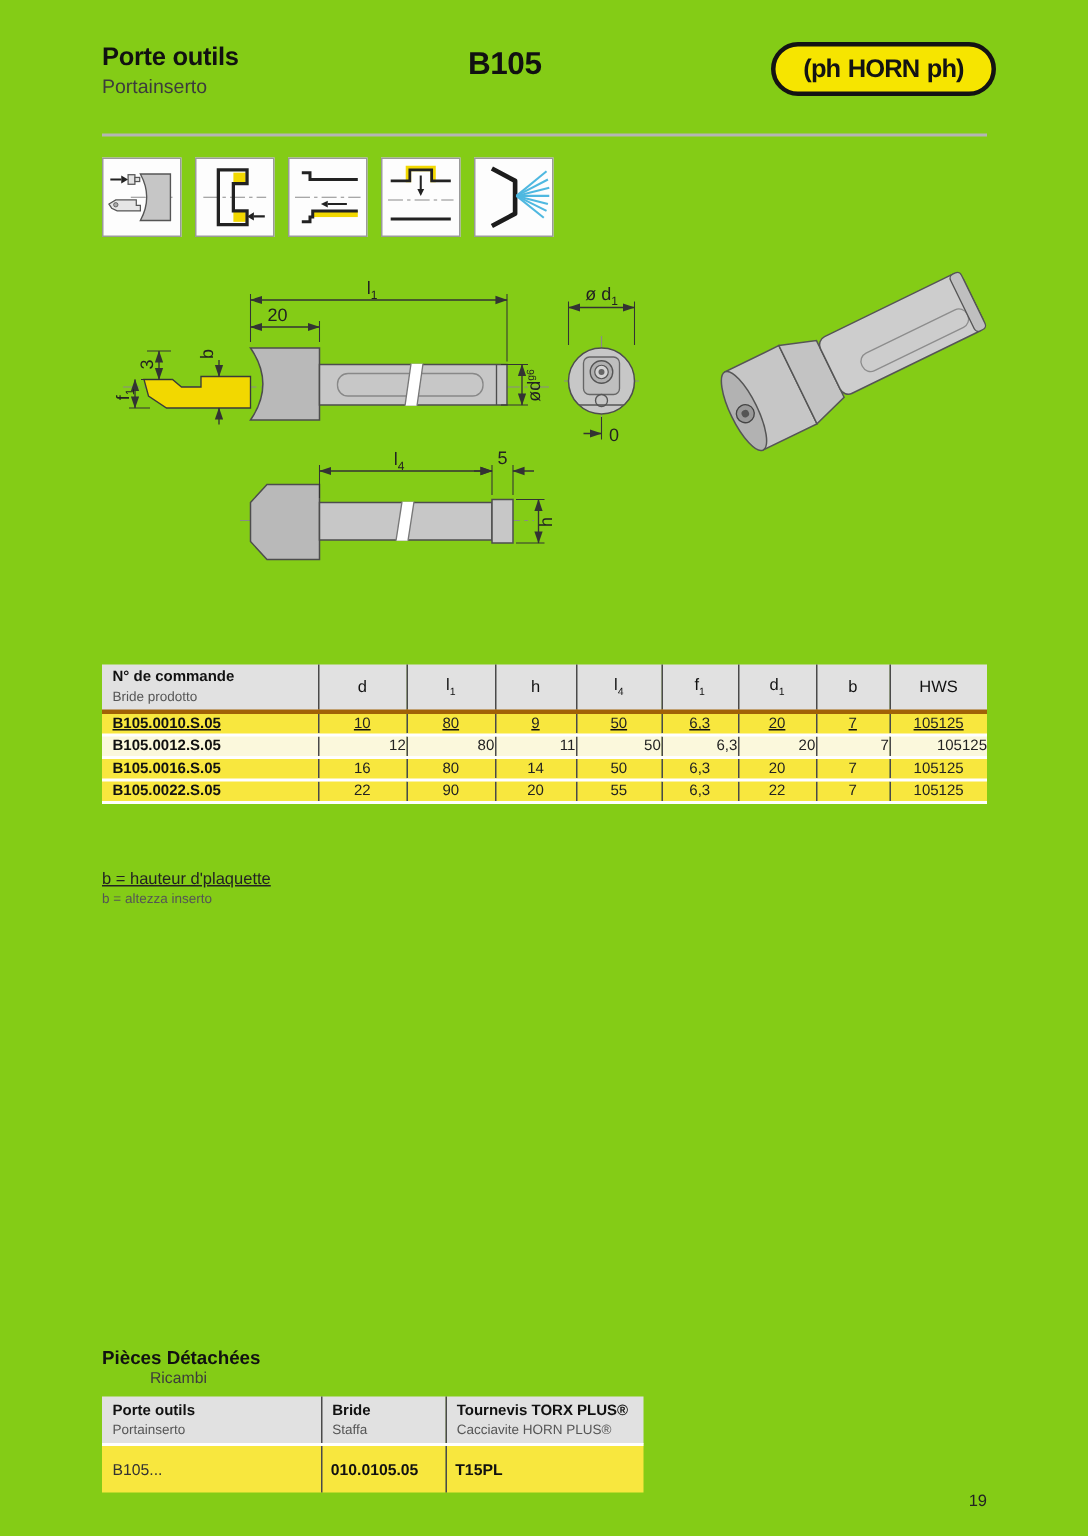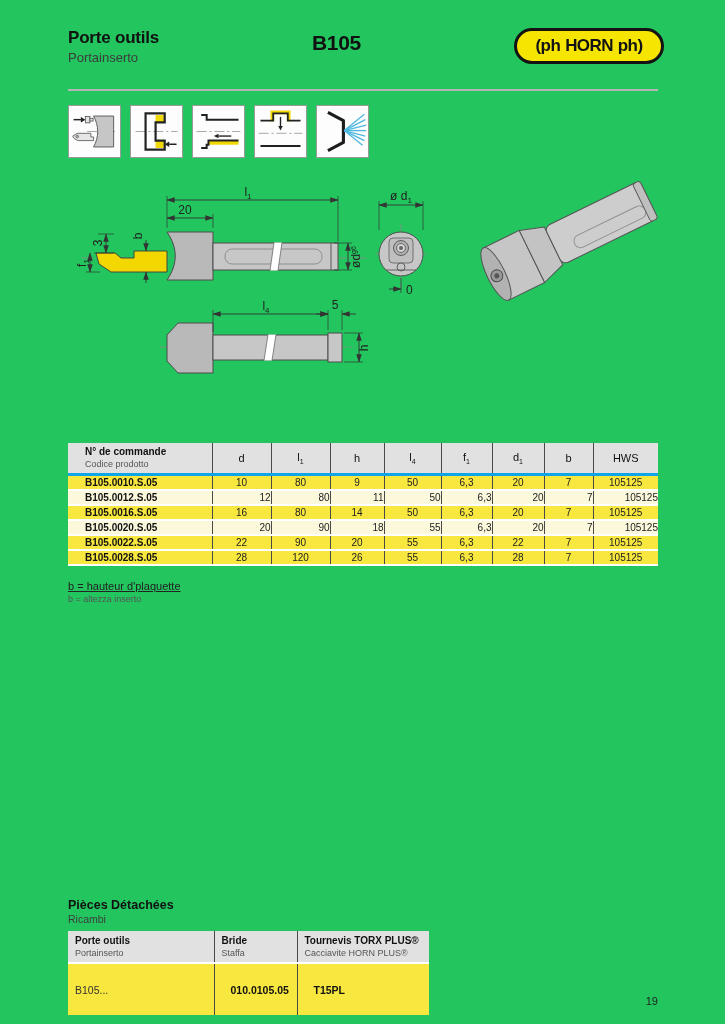--- a/index.html
+++ b/index.html
@@ -1,16 +1,16 @@
 <!DOCTYPE html>
 <html><head>
 <meta charset="utf-8">
 <style>
   html,body{margin:0;padding:0;background:#ffffff;}
-  .page{position:relative;width:725px;height:1024px;background:#22c55e;
+  .page{position:relative;width:725px;height:1024px;background:#84cc16;
         font-family:"Liberation Sans",sans-serif;color:#111;overflow:hidden;}
 
   
   .header-block{position:absolute;left:68px;top:29px;}
   .title-fr{font-size:17px;font-weight:bold;letter-spacing:-0.2px;line-height:1.1;}
   .title-it{font-size:13px;color:#3c3c3c;margin-top:2px;}
   .product-code{position:absolute;left:312px;top:31px;font-size:21px;font-weight:bold;letter-spacing:-0.3px;text-align:right;}
   .logo{position:absolute;left:514px;top:28px;width:150px;height:36px;background:#f6e500;
         border:3px solid #131313;border-radius:21px;box-sizing:border-box;
         display:flex;align-items:center;justify-content:center;gap:5px;
@@ -28,44 +28,44 @@
   .cl{stroke:#8a8a8a;stroke-width:0.8;stroke-dasharray:11 3 2.5 3;fill:none;}
   .dim{stroke:#333;stroke-width:0.9;fill:none;}
   .ext{stroke:#333;stroke-width:0.7;}
   .dimtxt{font-family:"Liberation Sans",sans-serif;font-size:12px;fill:#222;}
   .dimsub{font-size:8px;}
 
   
   .product-table{position:absolute;left:68px;top:443px;width:590px;
                  border-collapse:collapse;table-layout:fixed;}
   .product-table th,.product-table td{border-left:1px solid #4a4a4a;padding:0;text-align:center;}
-  .product-table th:first-child,.product-table td:first-child{border-left:none;text-align:left;padding-left:17px;}
+  .product-table th:first-child,.product-table td:first-child{border-left:none;text-align:left;padding-left:7px;}
   .product-table thead th{background:#e1e1e1;height:30px;font-weight:normal;font-size:11px;vertical-align:middle;}
   .hdr-fr{font-size:10px;font-weight:bold;color:#111;line-height:1.25;}
   .hdr-it{font-size:9px;color:#555;line-height:1.2;}
   .product-table thead sub{font-size:7px;}
   .product-table tbody tr{border-bottom:2px solid #fff;}
-  .product-table tbody tr:first-child{border-top:3px solid #0ea5e9;}
+  .product-table tbody tr:first-child{border-top:3px solid #a16207;text-decoration:underline;}
   .product-table tbody td{font-size:10px;height:13px;color:#222;}
   .row-yellow td{background:#f8e73e;}
   .row-cream td{background:#fbf8dc;text-align:right;}
   .product-table td.code-cell{font-weight:bold;font-size:10px;color:#111;}
 
   
   .note{position:absolute;left:68px;top:580px;line-height:1.25;}
   .note-l1{font-size:11px;color:#222;text-decoration:underline;}
   .note-l2{font-size:9px;color:#555;}
 
   
   .spares-title{position:absolute;left:68px;top:898px;}
   .spares-fr{font-size:12.5px;font-weight:bold;}
-  .spares-it{font-size:10.5px;color:#3c3c3c;margin-top:1px;}
+  .spares-it{font-size:10.5px;color:#3c3c3c;margin-top:1px;margin-left:32px;}
   .spares-table{position:absolute;left:68px;top:931px;width:361px;
                 border-collapse:collapse;table-layout:fixed;}
-  .spares-table th,.spares-table td{border-left:1px solid #4a4a4a;padding:16px;}
+  .spares-table th,.spares-table td{border-left:1px solid #4a4a4a;padding:6px;}
   .spares-table th:first-child,.spares-table td:first-child{border-left:none;}
   .spares-table thead th{background:#e1e1e1;text-align:left;padding:4px 0 4px 7px;vertical-align:top;font-weight:normal;}
   .spares-table tbody tr{border-top:2px solid #fff;}
   .spares-table tbody td{background:#f8e73e;height:19px;font-size:10.5px;vertical-align:middle;}
   .spares-table td.sp-first{padding-left:7px;color:#333;}
   .spares-table td.sp-bold{font-weight:bold;text-align:left;color:#111;}
 
   .pagenum{position:absolute;left:600px;top:995px;width:58px;text-align:right;font-size:11px;color:#222;}
 </style>
 </head>
@@ -239,21 +239,21 @@
       <col style="width:57px">
         <col style="width:51px">
         <col style="width:52px">
         <col style="width:49px">
         <col style="width:65px">
     </colgroup>
     <thead>
       <tr>
         <th>
           <div class="hdr-fr">N° de commande</div>
-          <div class="hdr-it">Codice prodotto</div>
+          <div class="hdr-it">Bride prodotto</div>
         </th>
       <th><span>d</span></th>
           <th><span>l</span><sub>1</sub></th>
           <th><span>h</span></th>
           <th><span>l</span><sub>4</sub></th>
           <th><span>f</span><sub>1</sub></th>
           <th><span>d</span><sub>1</sub></th>
           <th><span>b</span></th>
           <th><span>HWS</span></th>
         </tr>
@@ -285,50 +285,28 @@
           <td class="code-cell">B105.0016.S.05</td>
           <td>16</td>
           <td>80</td>
           <td>14</td>
           <td>50</td>
           <td>6,3</td>
           <td>20</td>
           <td>7</td>
           <td>105125</td>
         </tr>
-        <tr class="row-cream">
-          <td class="code-cell">B105.0020.S.05</td>
-          <td>20</td>
-          <td>90</td>
-          <td>18</td>
-          <td>55</td>
-          <td>6,3</td>
-          <td>20</td>
-          <td>7</td>
-          <td>105125</td>
-        </tr>
         <tr class="row-yellow">
           <td class="code-cell">B105.0022.S.05</td>
           <td>22</td>
           <td>90</td>
           <td>20</td>
           <td>55</td>
           <td>6,3</td>
           <td>22</td>
-          <td>7</td>
-          <td>105125</td>
-        </tr>
-        <tr class="row-yellow">
-          <td class="code-cell">B105.0028.S.05</td>
-          <td>28</td>
-          <td>120</td>
-          <td>26</td>
-          <td>55</td>
-          <td>6,3</td>
-          <td>28</td>
           <td>7</td>
           <td>105125</td>
         </tr>
       </tbody>
   </table>
 
   <div class="note">
     <div class="note-l1">b = hauteur d'plaquette</div>
     <div class="note-l2">b = altezza inserto</div>
   </div>

